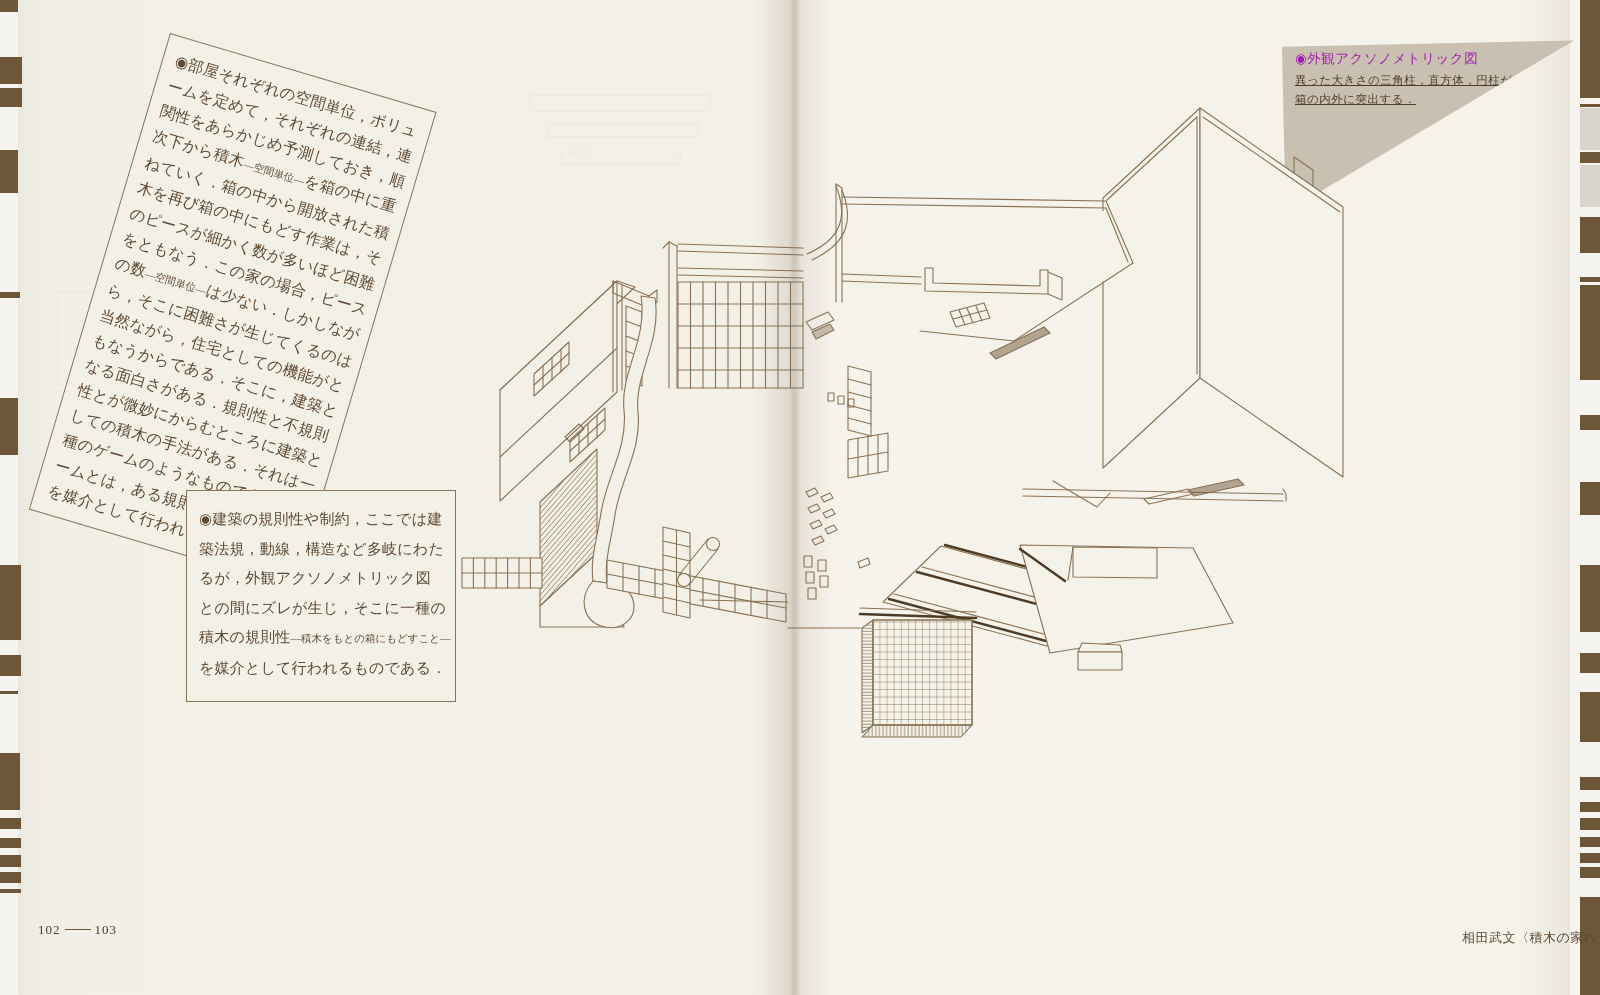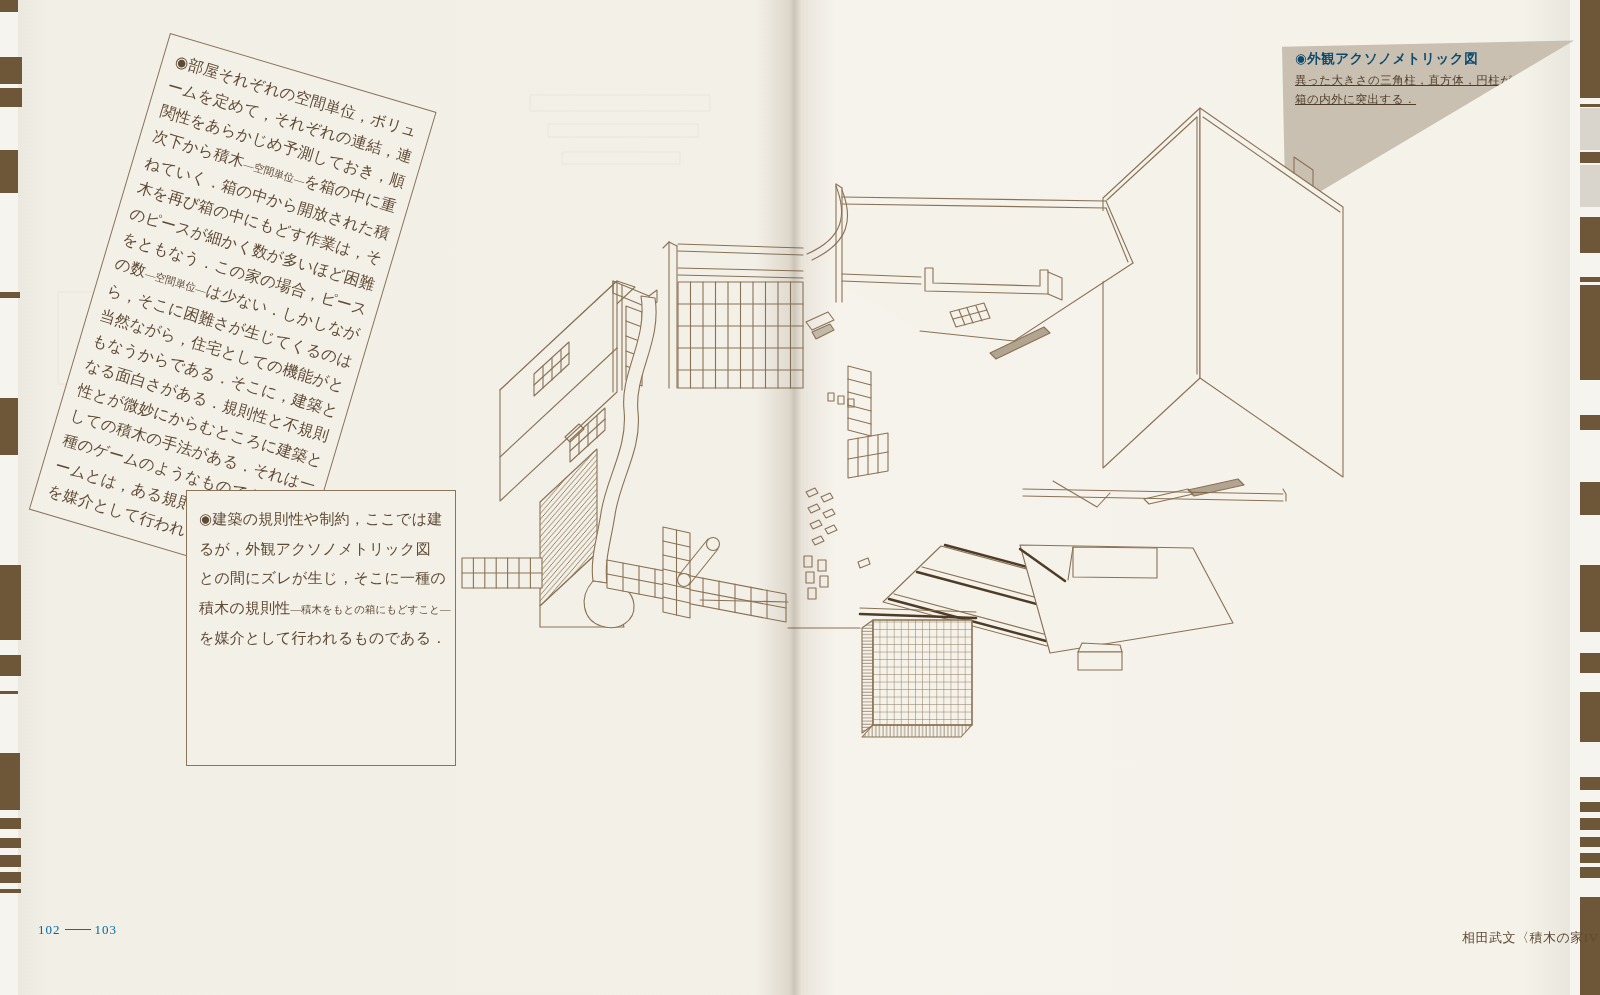--- a/index.html
+++ b/index.html
@@ -18,21 +18,21 @@
   }
   svg.drawing{position:absolute;left:0;top:0;pointer-events:none;}
   
   .callout{
     position:absolute;left:1282px;top:36px;width:292px;height:178px;
     background:#c9c0b2;
     clip-path:polygon(0% 6%,100% 2.5%,1.2% 99%);
   }
   .callout .ct{
     font-family:"Liberation Sans","DejaVu Sans",sans-serif;
-    font-weight:bold;font-size:13.5px;color:#0c4a6e;
+    font-weight:normal;font-size:13.5px;color:#a21caf;
     position:absolute;left:13px;top:14px;white-space:nowrap;letter-spacing:0.5px;
   }
   .callout .cl{
     font-family:"Liberation Sans","DejaVu Sans",sans-serif;
     font-size:11.5px;color:#4e3d2a;position:absolute;left:13px;white-space:nowrap;letter-spacing:0.5px;text-decoration:underline;
   }
   .callout .cl.l0{top:37px;}
   .callout .cl.l1{top:56px;text-align:center;}
   
   .note{
@@ -40,26 +40,26 @@
     color:#5f4a33;box-sizing:border-box;
   }
   .note .tline{white-space:nowrap;}
   .note .tline .small{font-size:10.5px;letter-spacing:0;}
   .note.tilted{
     left:170px;top:33px;width:278px;height:497px;
     transform:rotate(16.5deg);transform-origin:0 0;
     padding:11px 12px;font-size:15.5px;line-height:26.1px;letter-spacing:0.2px;
   }
   .note.square{
-    left:186px;top:490px;width:270px;height:276px;
+    left:186px;top:490px;width:270px;height:212px;
     padding:14px 12px;font-size:15px;line-height:29.5px;letter-spacing:0.2px;
   }
   
   .footer-left{
-    position:absolute;left:38px;top:922px;font-size:13px;color:#0369a1;letter-spacing:1px;text-align:right;
+    position:absolute;left:38px;top:922px;font-size:13px;color:#404040;letter-spacing:1px;text-align:right;
   }
   .footer-left .rule{
     display:inline-block;width:26px;height:1px;background:#6b5436;
     vertical-align:4px;margin:0 4px;
   }
   .footer-right{
     position:absolute;left:1462px;top:929px;font-size:13px;color:#5f4a33;
     white-space:nowrap;letter-spacing:0.5px;
   }
 </style>
@@ -363,20 +363,21 @@
     <div class="tline"><span>なる面白さがある．規則性と不規則</span></div>
     <div class="tline"><span>性とが微妙にからむところに建築と</span></div>
     <div class="tline"><span>しての積木の手法がある．それは一</span></div>
     <div class="tline"><span>種のゲームのようなものである．ゲ</span></div>
     <div class="tline"><span>ームとは，ある規則性の中で偶然性</span></div>
     <div class="tline"><span>を媒介として行われるものである．</span></div>
   </div>
 
 <div class="note square">
     <div class="tline"><span>◉建築の規則性や制約，ここでは建</span></div>
+    <div class="tline"><span>築法規，動線，構造など多岐にわた</span></div>
     <div class="tline"><span>るが，外観アクソノメトリック図</span></div>
     <div class="tline"><span>との間にズレが生じ，そこに一種の</span></div>
     <div class="tline"><span>積木の規則性</span><span class="small">—積木をもとの箱にもどすこと—</span></div>
     <div class="tline"><span>を媒介として行われるものである．</span></div>
   </div>
 
 <div class="footer-left">
   <span>102</span><span class="rule"></span><span>103</span>
 </div>
 <div class="footer-right">相田武文〈積木の家IV〉</div>

